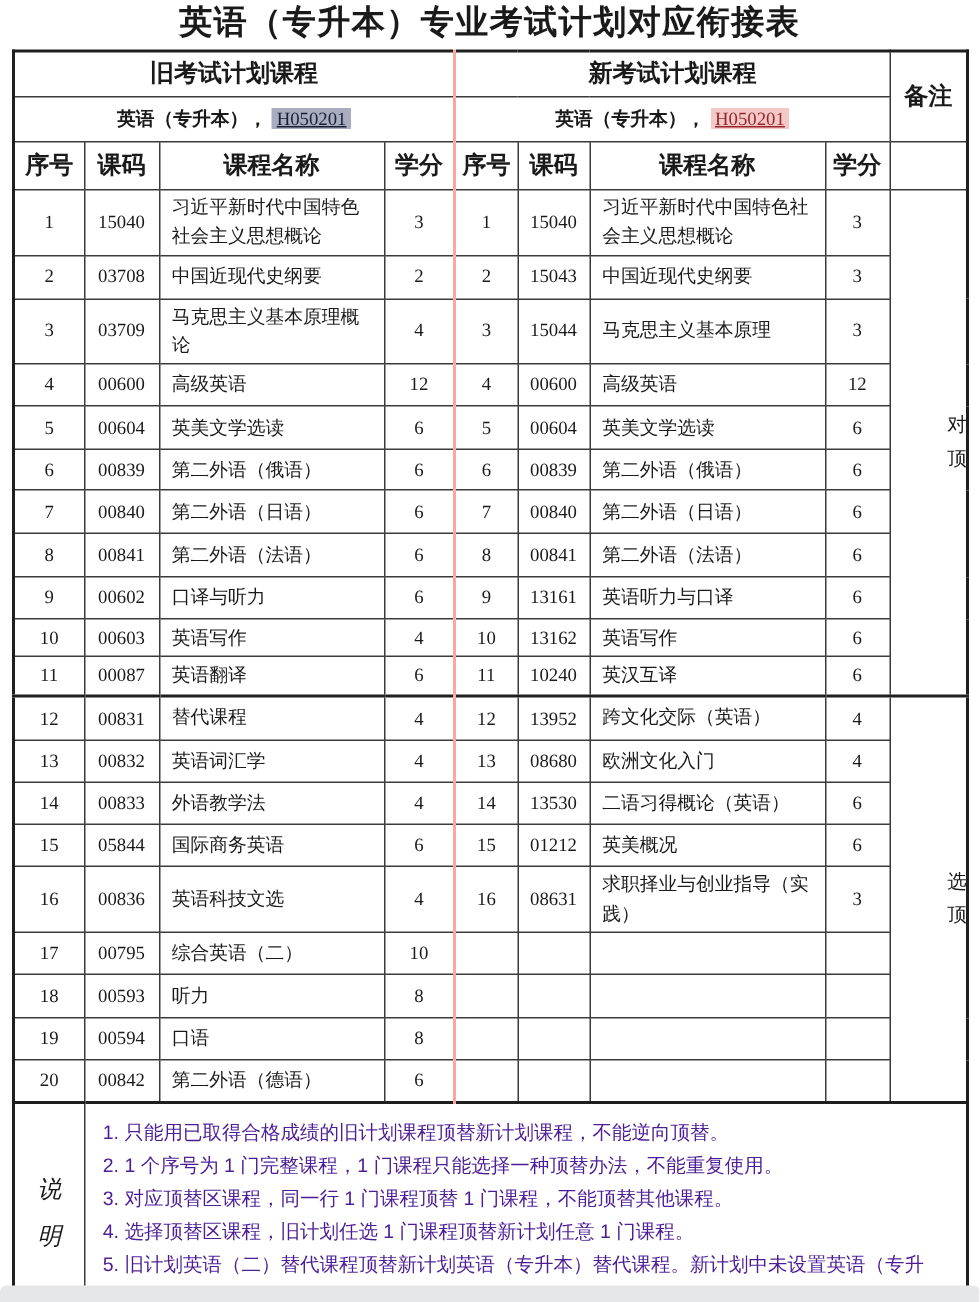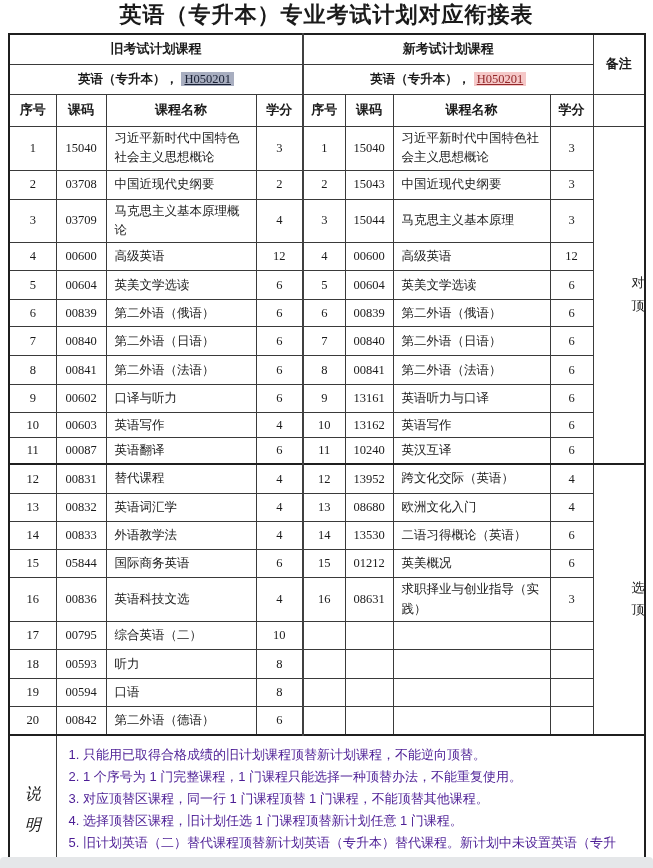--- a/index.html
+++ b/index.html
@@ -27,25 +27,25 @@
     margin: 3px 0 0 8px;
     border: 2px solid #1f1f1f;
   }
   td {
     border: 1px solid #3a3a3a;
     font-size: 12.5px;
     vertical-align: middle;
     text-align: center;
     overflow: hidden;
   }
-  .hdr { font-family: "Liberation Sans", "DejaVu Sans", sans-serif; font-weight: 600; font-size: 13px; }
+  .hdr { font-family: "Liberation Sans", "DejaVu Sans", sans-serif; font-weight: 600; font-size: 16px; }
   tr.h30 { height: 30px; }
   tr.h32 { height: 32px; }
   td.l { text-align: left; padding: 2px 4px 2px 8px; line-height: 1.55; }
-  td.sec-l { border-left: 2px solid #404040; }
+  td.sec-l { border-left: 2px solid #fca5a5; }
   tr.sec-top > td { border-top: 2px solid #1f1f1f; }
   .code-hl { padding: 0 3px; font-family: "Liberation Serif", "DejaVu Serif", serif; text-decoration: underline; }
   .code-old { background: #a8aec0; color: #181f33; }
   .code-new { background: #f5c8c8; color: #93282a; }
   .program-name { font-family: "Liberation Sans", "DejaVu Sans", sans-serif; font-weight: 600; }
   .remark-cell { vertical-align: middle; padding-left: 36px; }
   .remark-inner {
     width: 30px; margin: 0 auto;
     font-size: 13px; line-height: 1.75;
     font-family: "Liberation Sans", "DejaVu Sans", sans-serif;

